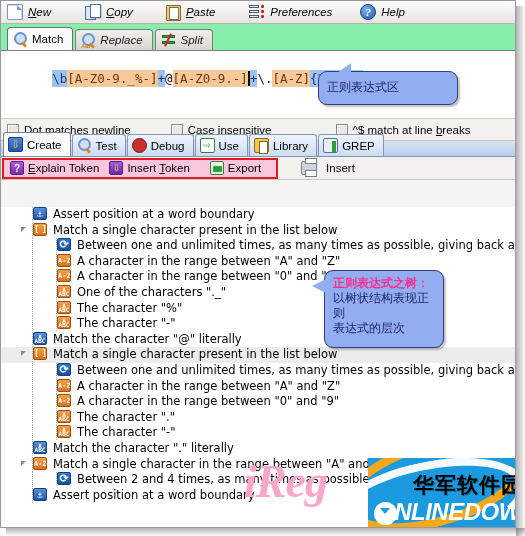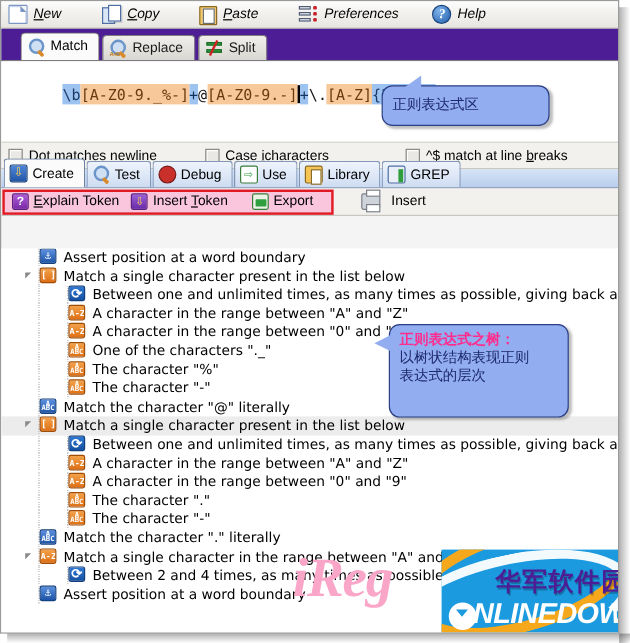--- a/index.html
+++ b/index.html
@@ -59,27 +59,27 @@
       border:1px solid #515c74; display:block; }
   .ico-pref i:nth-child(1){ top:1px; } .ico-pref i:nth-child(2){ top:6px; } .ico-pref i:nth-child(3){ top:11px; }
   .ico-pref b { position:absolute; right:1px; width:3px; height:3px; background:#c8232c; display:block; border-radius:1px;}
   .ico-pref b:nth-of-type(1){ top:1px; } .ico-pref b:nth-of-type(2){ top:6px; } .ico-pref b:nth-of-type(3){ top:11px; }
   
   .ico-help { border-radius:50%; background:radial-gradient(circle at 35% 30%,#7fb2e8,#1f5fae);
       border:1px solid #17427c; color:#fff; font-size:11px; font-weight:bold; line-height:14px; text-align:center;
       font-family:"Liberation Serif", serif; }
 
   
-  .modebar { height:27px; background:#4c1d95; position:relative;
-      border-bottom:1px solid #7d7d7d; display:flex; align-items:flex-end; padding-left:16px; }
+  .modebar { height:27px; background:#86efac; position:relative;
+      border-bottom:1px solid #7d7d7d; display:flex; align-items:flex-end; padding-left:6px; }
   .mtab { height:21px; display:flex; align-items:center; gap:4px; padding:0 9px 0 5px;
       border:1px solid #7d7d7d; border-bottom:none; border-radius:4px 4px 0 0; margin-right:2px;
       font-size:11.5px; cursor:default; position:relative; }
   .mtab.active { background:#fbfbfb; height:23px; z-index:3; border-color:#6f6f6f; }
-  .mtab.idle { background:linear-gradient(to bottom,#f0efec,#d9d7d1); color:#1a1a1a; }
+  .mtab.idle { background:linear-gradient(to bottom,#f0efec,#d9d7d1); color:#1a1a1a;font-style:italic; }
   
   .ico-mag { width:15px; height:15px; position:relative; flex:0 0 15px; }
   .ico-mag:before { content:""; position:absolute; left:1px; top:0px; width:9px; height:9px; border-radius:50%;
       border:2px solid #6b94c9; background:#cfe0f5; }
   .ico-mag:after { content:""; position:absolute; left:9px; top:9px; width:6px; height:2.5px; background:#d98a2b;
       transform:rotate(45deg); transform-origin:left center; border-radius:1px; }
   .ico-mag .sub { position:absolute; left:0px; bottom:-1px; font-size:5px; color:#c07d1f; font-weight:bold; letter-spacing:-.5px;}
   
   .ico-split { width:16px; height:14px; position:relative; flex:0 0 16px; }
   .ico-split i { position:absolute; left:1px; width:13px; height:3px; background:#2f9e3f; display:block; border:1px solid #1d6b2a;}
@@ -181,21 +181,21 @@
   
   .wm-text { position:absolute; left:243px; top:462px; font-size:46px; font-weight:bold; font-style:italic;
       color:#f9a6c8; font-family:"Liberation Serif", serif; letter-spacing:-1px; pointer-events:none; }
   .wm-logo { position:absolute; left:367px; top:457px; width:158px; height:79px; background:#1b9ae0;
       overflow:hidden; }
   .wm-logo .swoosh1 { position:absolute; left:-28px; top:-18px; width:190px; height:86px;
       border:9px solid #f5a81c; border-radius:50%; transform:rotate(-16deg); border-right-color:transparent; }
   .wm-logo .swoosh2 { position:absolute; left:-40px; top:4px; width:200px; height:84px;
       border:8px solid #ffffff; border-radius:50%; transform:rotate(-12deg);
       border-left-color:transparent; border-bottom-color:transparent; opacity:.95; }
-  .wm-logo .cn { position:absolute; left:45px; top:13px; color:#4c1d95; font-size:21px; font-weight:bold;
+  .wm-logo .cn { position:absolute; left:45px; top:13px; color:#000000; font-size:21px; font-weight:bold;
       font-family:"DejaVu Sans", sans-serif; letter-spacing:1px; text-shadow:1px 1px 0 rgba(0,0,0,.25); }
   .wm-logo .en { position:absolute; left:8px; top:40px; color:#fff; font-size:24px; font-weight:bold;
       font-style:italic; font-family:"Liberation Sans", sans-serif; letter-spacing:-.5px; }
   .wm-logo .dot { position:absolute; left:6px; top:44px; width:23px;height:23px; background:#fff; border-radius:50%; }
   .wm-logo .dot:after { content:""; position:absolute; left:6px; top:6px; border-style:solid;
       border-width:6px 5px 0 5px; border-color:#1b9ae0 transparent transparent transparent; }
 </style>
 </head>
 <body>
 
@@ -266,21 +266,21 @@
     </svg>
   </div>
 
   <div class="optrow">
     <div class="optcell" style="margin-left:6px">
       <span class="cbx"></span>
       <span><u>D</u><span>ot matches newline</span></span>
     </div>
     <div class="optcell" style="margin-left:40px">
       <span class="cbx"></span>
-      <span><span>Case </span><u>i</u><span>characters</span></span>
+      <span><span>Case </span><u>i</u><span>nsensitive</span></span>
     </div>
     <div class="optcell" style="margin-left:64px">
       <span class="cbx"></span>
       <span><span>^$ match at line </span><u>b</u><span>reaks</span></span>
     </div>
   </div>
 
   <div class="tabbar">
     <div class="tab active">
       <span class="tabico ti-create"></span>
@@ -494,21 +494,21 @@
         </div>
         <div class="trow">
           <div class="tindent" style="width: 32px;">
             <span class="dots" style="left: 31px;"></span>
           </div>
           <span class="tico ic-anchor"></span>
           <span class="tlabel">Assert position at a word boundary</span>
         </div>
       </div>
 
-    <div class="callout" style="left:323px; top:63px; width:150px; height:78px;">
+    <div class="callout" style="left:323px; top:63px; width:120px; height:78px;">
       <span class="tail" style="left:-13px; top:8px; border-width:7px 14px 7px 0; border-style:solid; border-color:transparent #92adf0 transparent transparent;"></span>
       <div class="ctxt">
         <span class="ctitle">正则表达式之树：</span>
         <span>以树状结构表现正则</span><br>
         <span>表达式的层次</span>
       </div>
     </div>
 
     <div class="wm-text" style="left:243px; top:248px;">iReg</div>
     <div class="wm-logo" style="left:367px; top:251px;">

